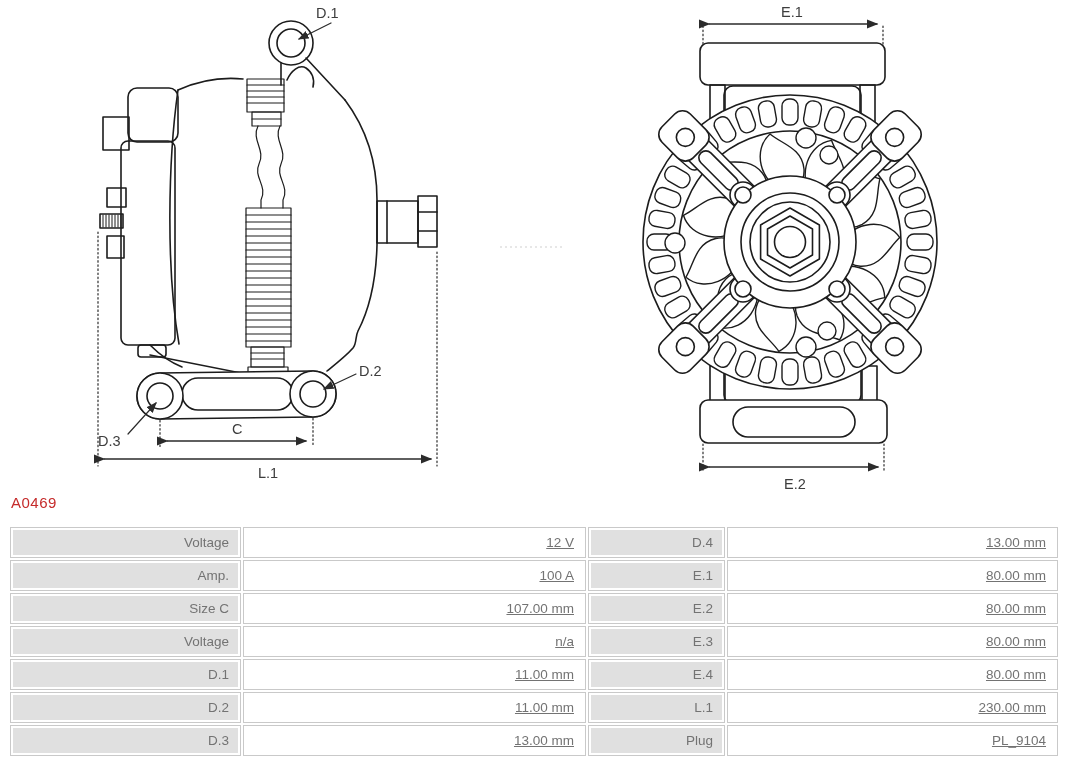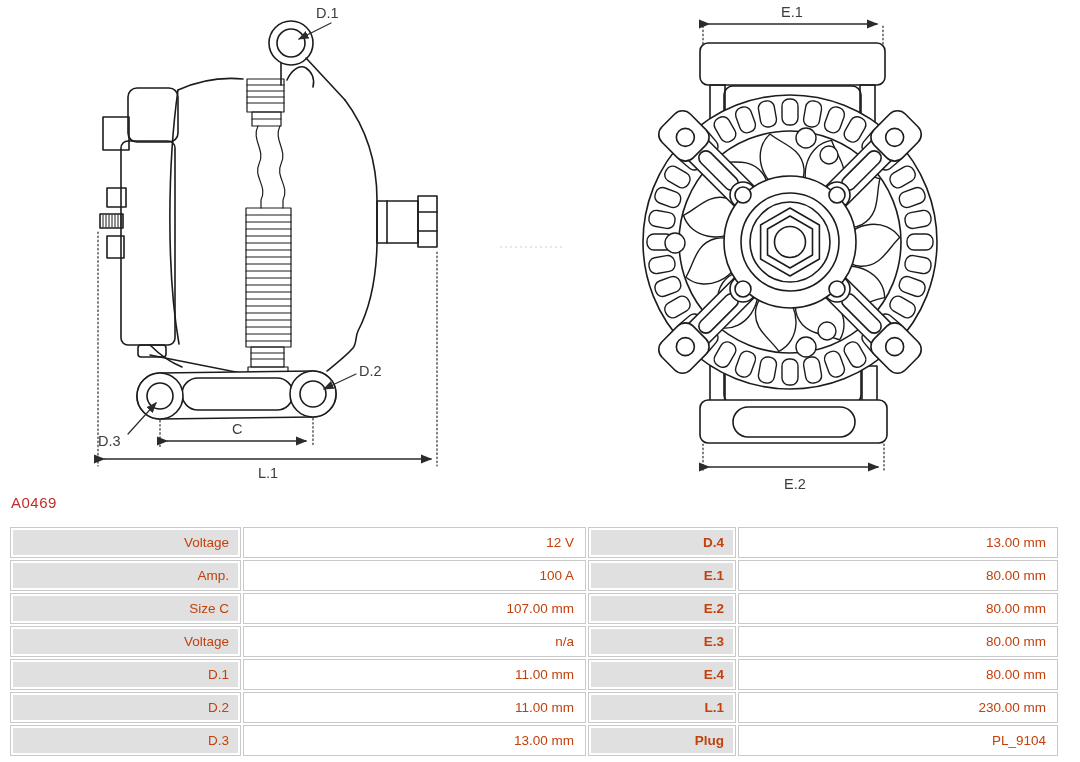--- a/index.html
+++ b/index.html
@@ -5,24 +5,24 @@
   html,body{margin:0;padding:0;background:#fff;}
   .page{position:relative;width:1080px;height:762px;background:#fff;
         font-family:"Liberation Sans",sans-serif;overflow:hidden;text-align:center;}
   svg text{font-family:"Liberation Sans",sans-serif;fill:#3d3d3d;font-size:14.5px;}
   .part-number{position:absolute;left:11px;top:494px;font-size:15px;color:#c52b2b;
                font-weight:400;letter-spacing:.5px;}
   .spec-table{position:absolute;left:10px;top:527px;width:1048px;
               display:flex;flex-direction:column;gap:2px;}
   .spec-row{display:flex;gap:2px;height:31px;}
   .cell{box-sizing:border-box;border:1px solid #c9c9c9;display:flex;align-items:center;
-        justify-content:flex-end;padding-right:11px;font-size:13.5px;color:#c2410c;}
+        justify-content:flex-end;padding-right:11px;font-size:13.5px;color:#737373;}
   .cell.gray{background:#e0e0e0;box-shadow:inset 0 0 0 2px #fff;}
-  .cell.white{background:#fff;}
-  .w-label1{width:231px;} .w-value1{width:343px;} .w-label2{width:148px;font-weight:bold;} .w-value2{flex:1;}
+  .cell.white{background:#fff;text-decoration:underline;}
+  .w-label1{width:231px;} .w-value1{width:343px;} .w-label2{width:137px;} .w-value2{flex:1;}
 </style>
 </head>
 <body>
 
 <div class="page">
 
   <svg class="diagrams" width="1080" height="495" viewBox="0 0 1080 495">
     <defs>
       <marker id="ah" markerWidth="10" markerHeight="8" refX="8" refY="3.5" orient="auto">
         <path d="M0,0 L9,3.5 L0,7 Z" fill="#2b2b2b"></path>

